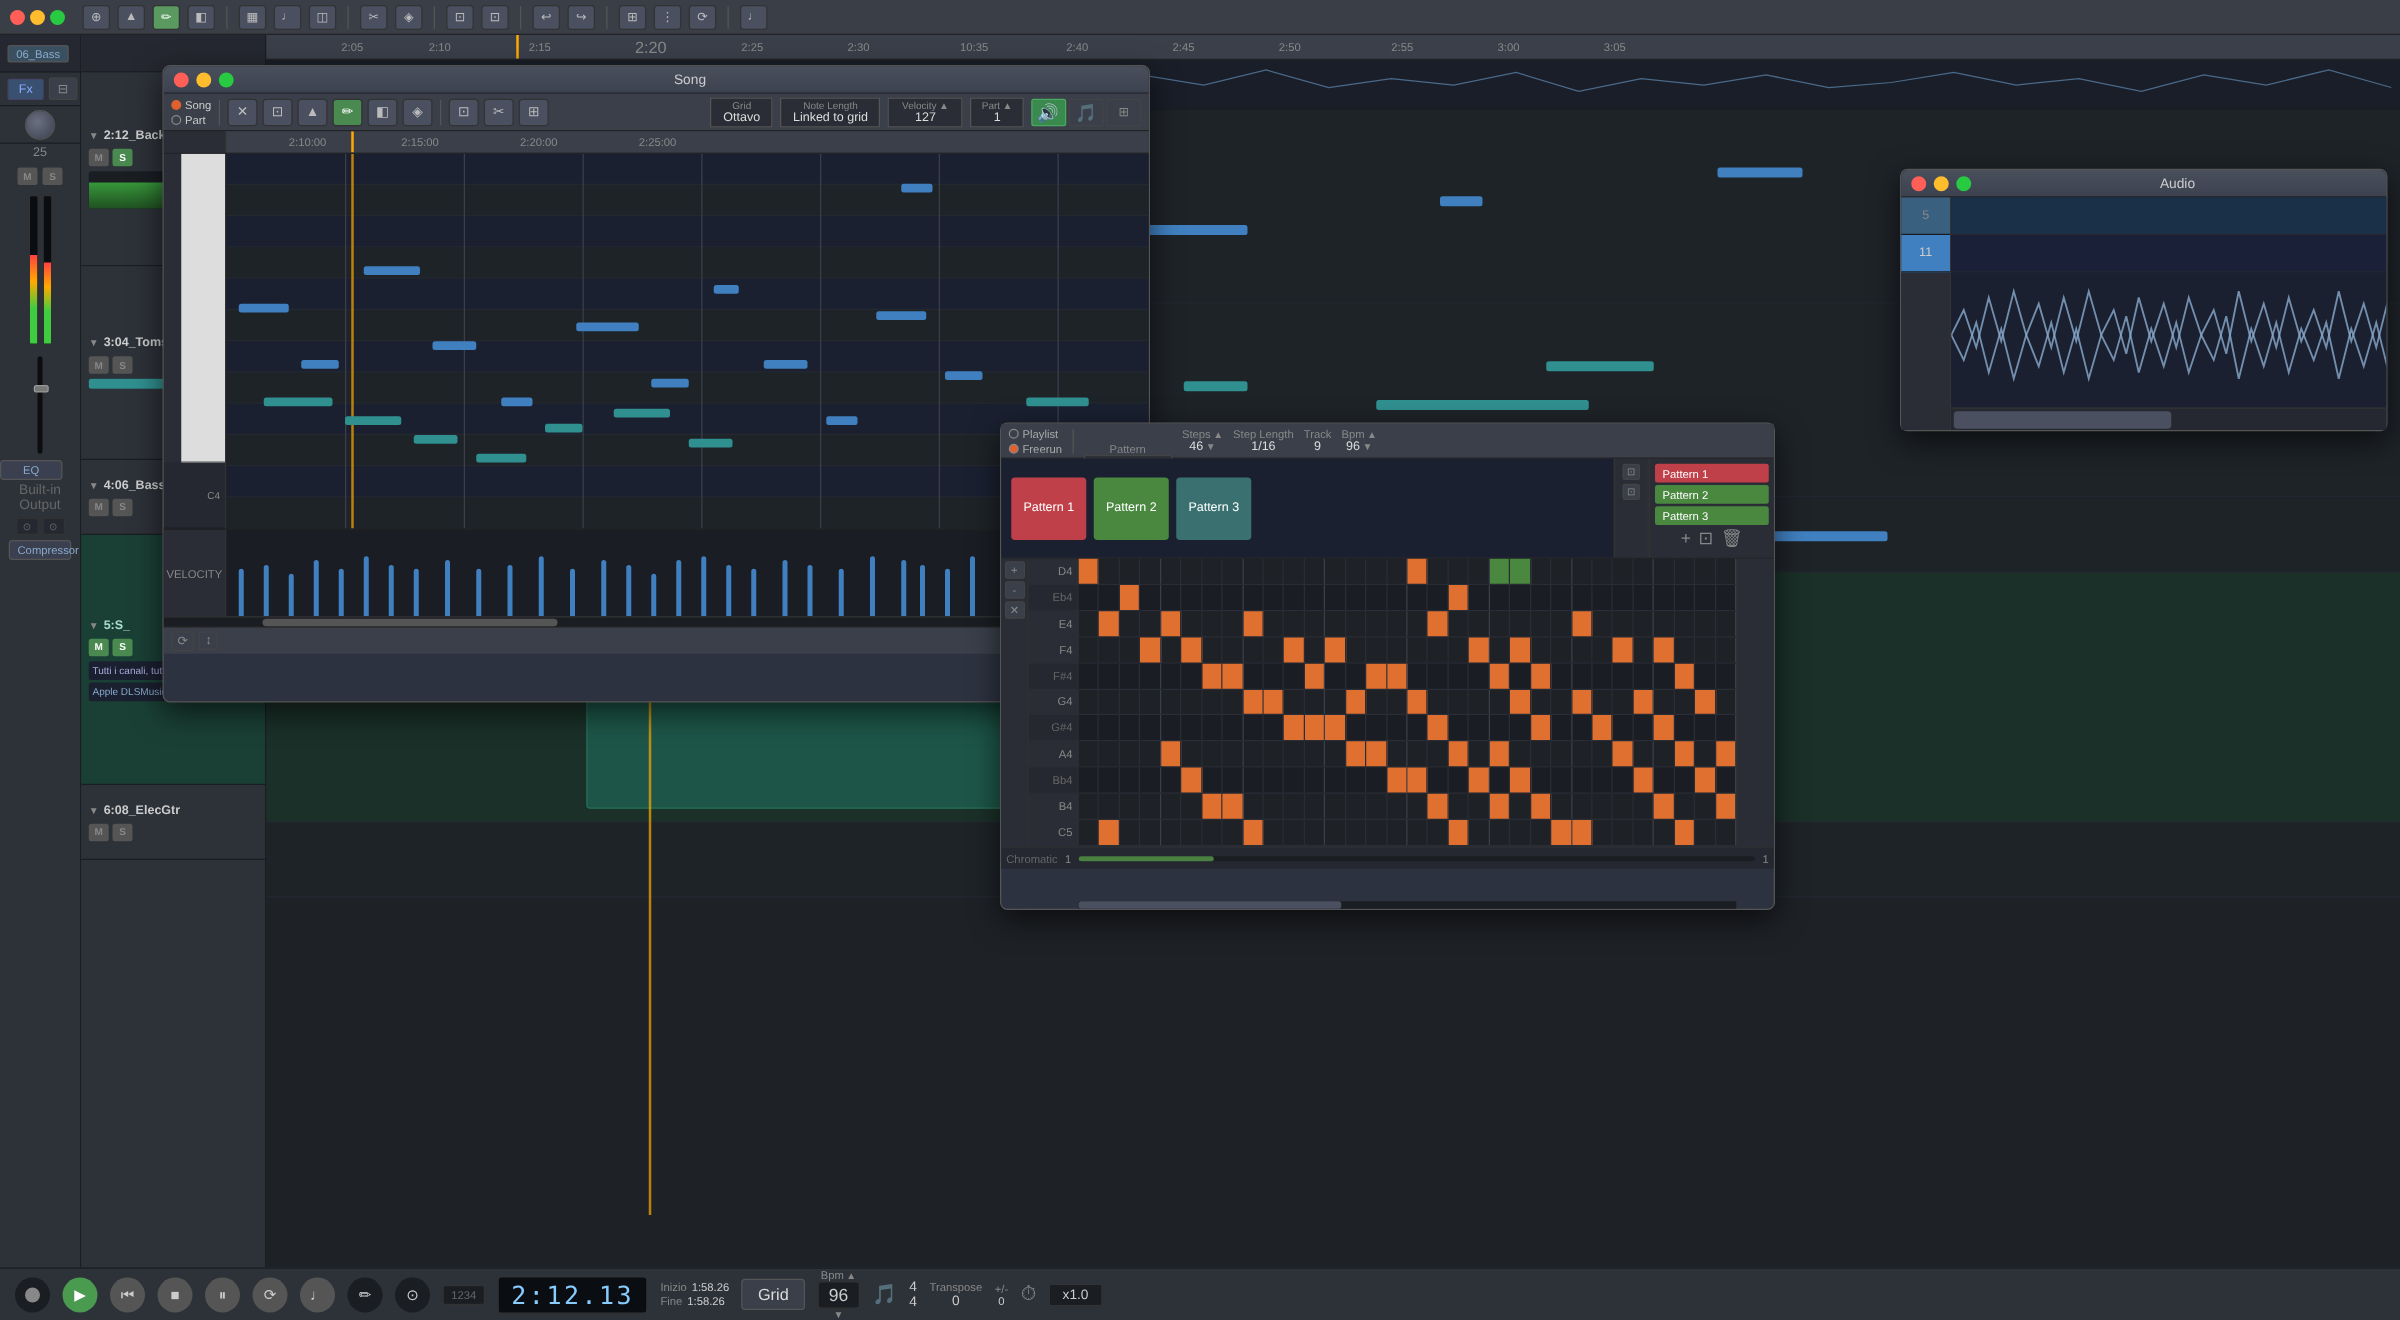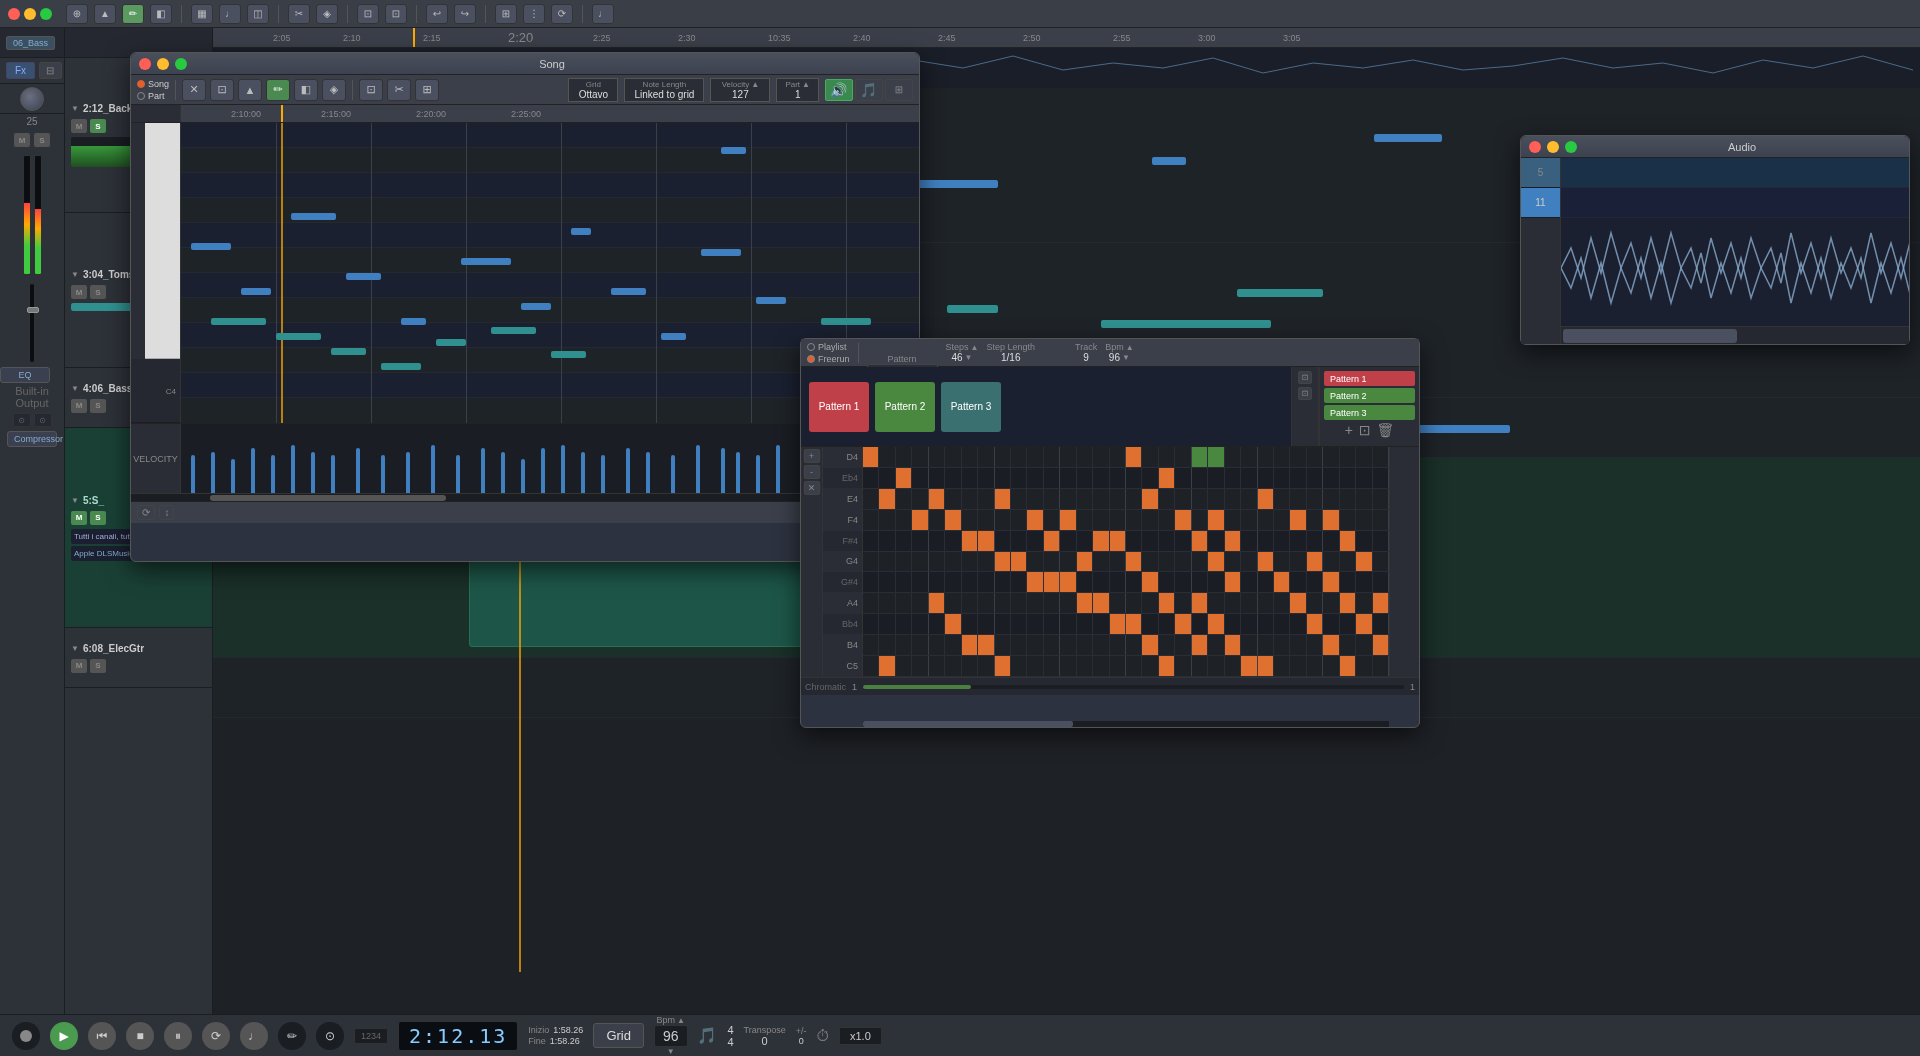--- a/index.html
+++ b/index.html
@@ -729,21 +729,21 @@
   </div>
 
   <div style="display:flex;flex:1;height:300px;overflow:hidden;">
 
     <div style="width:50px;background:#2a2d35;border-right:1px solid #333;overflow:hidden;display:flex;flex-direction:column;">
 
       <div style="flex:1;display:flex;align-items:flex-end;justify-content:flex-end;padding-right:4px;font-size:8px;color:#888;border-bottom:1px solid #252830;position:relative;">
         <span>C5</span>
         <div style="position:absolute;right:0;top:0;bottom:0;width:35px;background:linear-gradient(90deg,#ddd 0%,#ddd 100%);border-bottom:1px solid #aaa;"></div>
       </div>
-      <div style="height:63px;background:#252830;border-bottom:1px solid #1a1d22;display:flex;align-items:center;justify-content:flex-end;padding-right:4px;font-size:8px;color:#888;">C4</div>
+      <div style="height:52px;background:#252830;border-bottom:1px solid #1a1d22;display:flex;align-items:center;justify-content:flex-end;padding-right:4px;font-size:8px;color:#888;">C4</div>
     </div>
 
     <div style="flex:1;background:#1e2328;position:relative;overflow:hidden;">
 
       <div style="position:absolute;top:0;left:0;right:0;height:100%;">
         <div style="height:8.33%;background:#1a2030;border-bottom:1px solid #252830;"></div>
         <div style="height:8.33%;background:#1e2328;border-bottom:1px solid #252830;"></div>
         <div style="height:8.33%;background:#1a2030;border-bottom:1px solid #252830;"></div>
         <div style="height:8.33%;background:#1e2328;border-bottom:1px solid #252830;"></div>
         <div style="height:8.33%;background:#1a2030;border-bottom:1px solid #252830;"></div>
@@ -913,21 +913,21 @@
         <span class="ss-value">46</span>
         <span style="font-size:8px;color:#888;cursor:pointer;">▼</span>
       </div>
     </div>
 
     <div style="display:flex;flex-direction:column;align-items:center;">
       <span class="ss-label">Step Length</span>
       <span class="ss-value">1/16</span>
     </div>
 
-    <div style="display:flex;flex-direction:column;align-items:center;margin-left:32px;">
+    <div style="display:flex;flex-direction:column;align-items:center;">
       <span class="ss-label">Track</span>
       <span class="ss-value">9</span>
     </div>
 
     <div style="display:flex;flex-direction:column;align-items:center;">
       <div style="display:flex;align-items:center;gap:2px;">
         <span class="ss-label">Bpm</span>
         <span style="font-size:8px;color:#888;cursor:pointer;">▲</span>
       </div>
       <div style="display:flex;align-items:center;gap:2px;">

